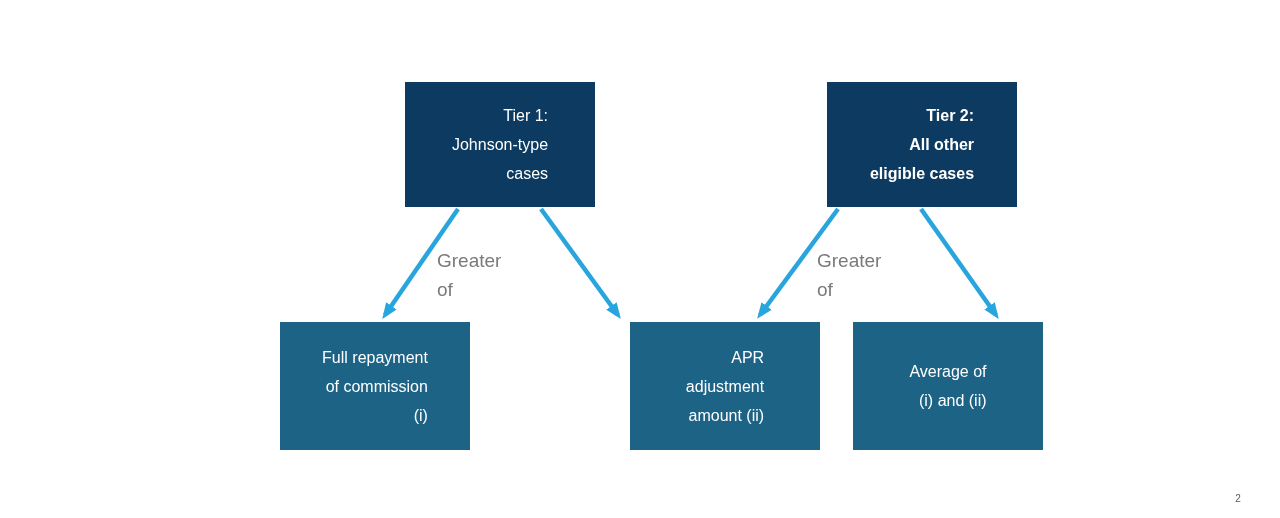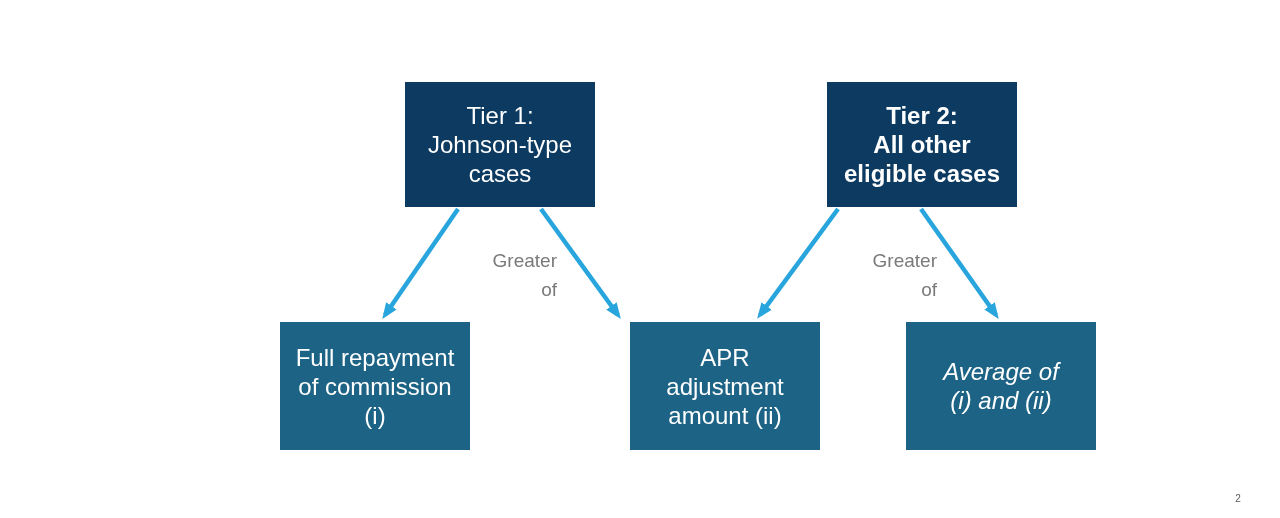--- a/index.html
+++ b/index.html
@@ -20,47 +20,47 @@
   .arrows{
     position:absolute;
     left:0;top:0;
     width:1280px;height:518px;
   }
   .box{
     position:absolute;
     display:flex;
     align-items:center;
     justify-content:center;
-    text-align:center;
+    text-align:right;
     color:#ffffff;
-    font-size:24px;
+    font-size:16px;
     line-height:29px;
     white-space:pre-line;
     padding:4px;
   }
   .tier-box{
     background:var(--navy);
     width:190px;height:125px;
     top:82px;
   }
   .outcome-box{
     background:var(--teal);
     width:190px;height:128px;
     top:322px;
   }
   .tier-1{left:405px;}
   .tier-2{left:827px;font-weight:bold;}
   .outcome-1{left:280px;}
   .outcome-2{left:593px;margin-left:37px;}
-  .outcome-3{left:906px;font-style:italic;}
+  .outcome-3{left:853px;}
   .connector-label{
     position:absolute;
     top:246px;
     width:120px;
-    text-align:right;
+    text-align:left;
     color:var(--label-gray);
     font-size:19px;
     line-height:29px;
     white-space:pre-line;
   }
   .connector-label-1{left:437px;}
   .connector-label-2{left:817px;}
   .page-number{
     position:absolute;
     left:1228px;

